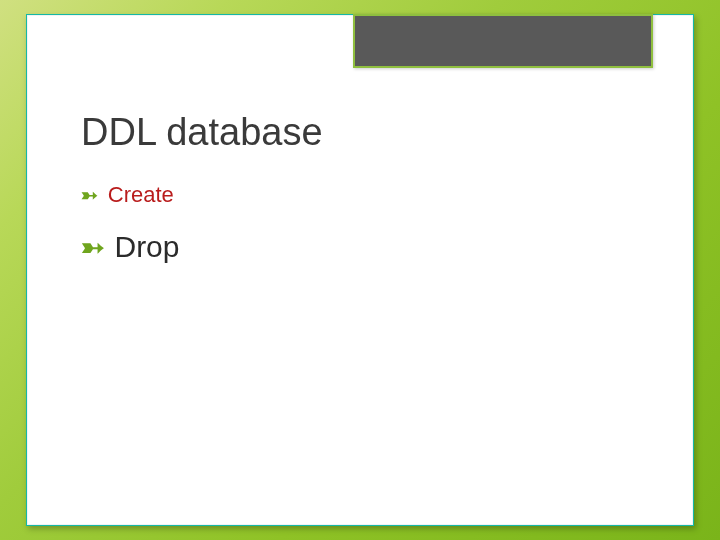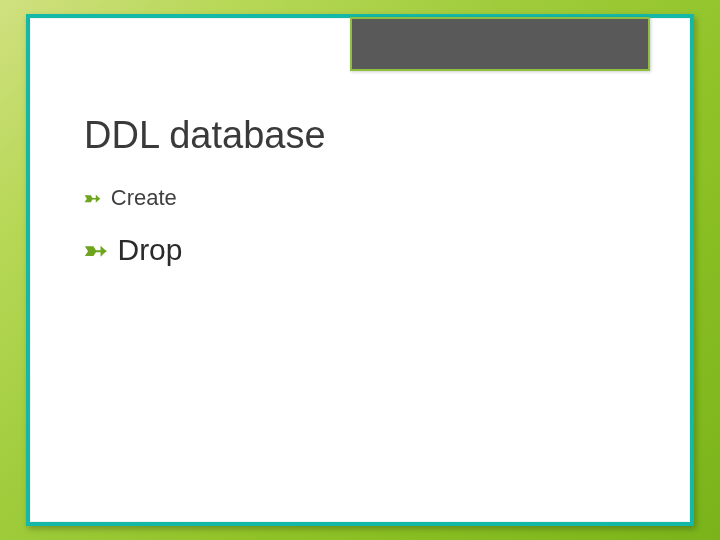--- a/index.html
+++ b/index.html
@@ -6,21 +6,21 @@
   html, body { width: 720px; height: 540px; overflow: hidden; }
   body {
     font-family: Arial, Helvetica, sans-serif;
     background: linear-gradient(135deg, #d0e080 0%, #b8d858 18%, #a0cc3c 40%, #8fc226 65%, #7ab41a 100%);
     position: relative;
   }
   .frame {
     position: absolute;
     top: 14px; left: 26px; right: 26px; bottom: 14px;
     background: #ffffff;
-    border: 4px solid #14b8a6;
+    border: 1px solid #14b8a6;
     box-shadow: 2px 3px 6px rgba(0,0,0,0.25), 0 0 0 1px rgba(0,0,0,0.05) inset;
   }
   .accent-box {
     position: absolute;
     top: -1px; right: 40px;
     width: 300px; height: 54px;
     background: #595959;
     border: 2px solid #8fbf3f;
     box-shadow: 1px 1px 3px rgba(0,0,0,0.2);
   }
@@ -41,21 +41,21 @@
     margin-bottom: 6px;
   }
   .bullet-row.large { margin-top: 22px; }
   .bullet {
     color: #6fa51e;
     font-weight: bold;
     margin-right: 6px;
   }
   .b-sm .bullet { font-size: 20px; }
   .b-lg .bullet { font-size: 28px; }
-  .b-sm .btext { font-size: 22px; color: #404040; text-align: right; }
+  .b-sm .btext { font-size: 22px; color: #b91c1c; text-align: right; }
   .b-lg .btext { font-size: 30px; color: #2b2b2b; }
   .indent {
     margin-left: 54px;
     font-size: 22px;
     color: #2b2b2b;
     margin-bottom: 4px;
   }
   .indent.small-trail { font-size: 22px; }
   .indent .semi-sm { font-size: 14px; vertical-align: baseline; }
 </style>

